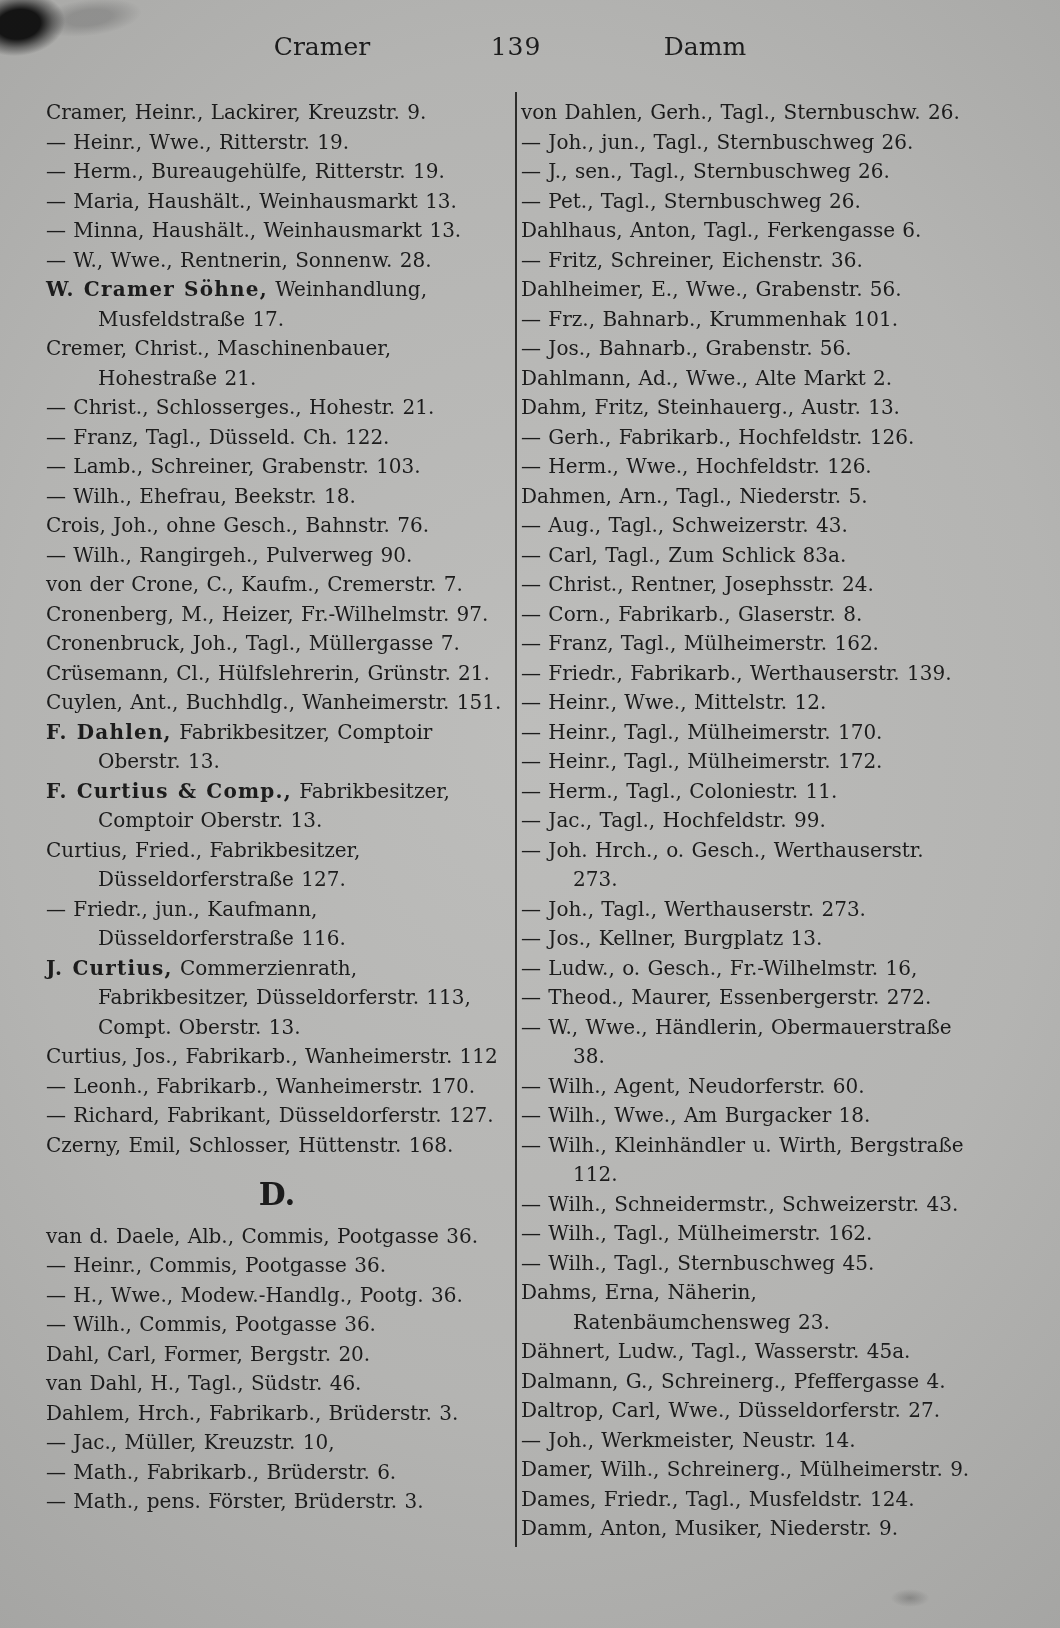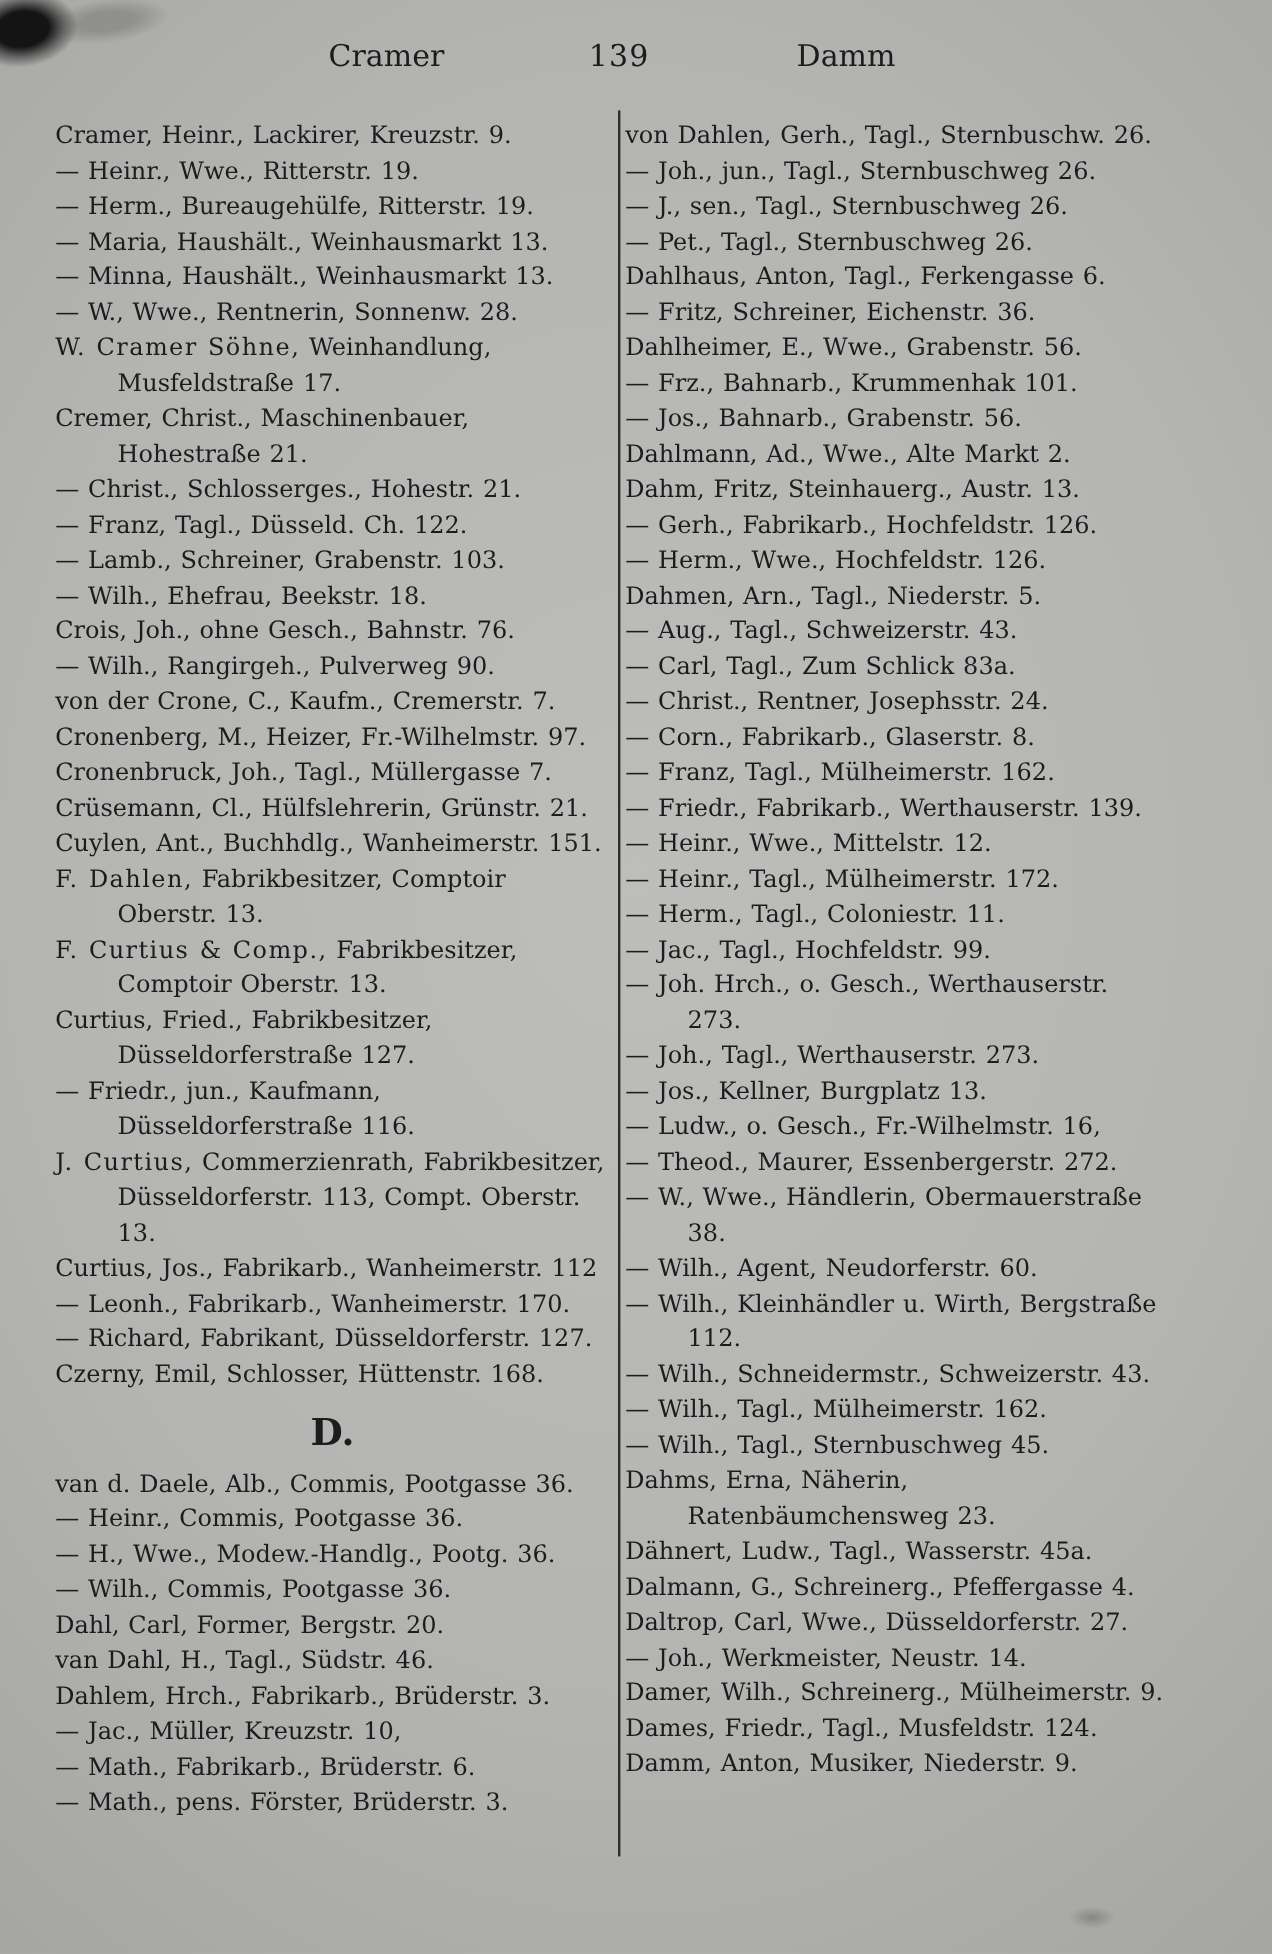--- a/index.html
+++ b/index.html
@@ -26,21 +26,21 @@
   }
   .header{position:absolute;top:32px;left:0;width:100%;height:34px;font-size:25px;}
   .h-left{position:absolute;left:322px;transform:translateX(-50%);}
   .h-center{position:absolute;left:516px;transform:translateX(-50%);letter-spacing:1px;}
   .h-right{position:absolute;left:705px;transform:translateX(-50%);}
   .divider{position:absolute;left:515px;top:92px;width:2px;height:1455px;background:#2d2d2b;}
   .column{position:absolute;top:98px;font-size:20px;line-height:29.5px;text-rendering:optimizeLegibility;}
   .col-left{left:46px;width:462px;}
   .col-right{left:521px;width:452px;}
   .entry{padding-left:52px;text-indent:-52px;word-spacing:1px;}
-  .lead{font-weight:normal;letter-spacing:1.2px;}
+  .lead{font-weight:bold;letter-spacing:1.2px;}
   .section-heading{
     text-align:center;font-weight:bold;font-size:31px;
     padding:20px 0 12px 0;
   }
 </style>
 </head>
 <body>
 
 <div class="paper"></div>
 <div class="smudge"></div>
@@ -109,30 +109,32 @@
     <div class="entry">— Gerh., Fabrikarb., Hochfeldstr. 126.</div>
     <div class="entry">— Herm., Wwe., Hochfeldstr. 126.</div>
     <div class="entry">Dahmen, Arn., Tagl., Niederstr. 5.</div>
     <div class="entry">— Aug., Tagl., Schweizerstr. 43.</div>
     <div class="entry">— Carl, Tagl., Zum Schlick 83a.</div>
     <div class="entry">— Christ., Rentner, Josephsstr. 24.</div>
     <div class="entry">— Corn., Fabrikarb., Glaserstr. 8.</div>
     <div class="entry">— Franz, Tagl., Mülheimerstr. 162.</div>
     <div class="entry">— Friedr., Fabrikarb., Werthauserstr. 139.</div>
     <div class="entry">— Heinr., Wwe., Mittelstr. 12.</div>
+    <div class="entry">— Heinr., Tagl., Mülheimerstr. 170.</div>
     <div class="entry">— Heinr., Tagl., Mülheimerstr. 172.</div>
     <div class="entry">— Herm., Tagl., Coloniestr. 11.</div>
     <div class="entry">— Jac., Tagl., Hochfeldstr. 99.</div>
     <div class="entry">— Joh. Hrch., o. Gesch., Werthauserstr. 273.</div>
     <div class="entry">— Joh., Tagl., Werthauserstr. 273.</div>
     <div class="entry">— Jos., Kellner, Burgplatz 13.</div>
     <div class="entry">— Ludw., o. Gesch., Fr.-Wilhelmstr. 16,</div>
     <div class="entry">— Theod., Maurer, Essenbergerstr. 272.</div>
     <div class="entry">— W., Wwe., Händlerin, Obermauerstraße 38.</div>
     <div class="entry">— Wilh., Agent, Neudorferstr. 60.</div>
+    <div class="entry">— Wilh., Wwe., Am Burgacker 18.</div>
     <div class="entry">— Wilh., Kleinhändler u. Wirth, Bergstraße 112.</div>
     <div class="entry">— Wilh., Schneidermstr., Schweizerstr. 43.</div>
     <div class="entry">— Wilh., Tagl., Mülheimerstr. 162.</div>
     <div class="entry">— Wilh., Tagl., Sternbuschweg 45.</div>
     <div class="entry">Dahms, Erna, Näherin, Ratenbäumchensweg 23.</div>
     <div class="entry">Dähnert, Ludw., Tagl., Wasserstr. 45a.</div>
     <div class="entry">Dalmann, G., Schreinerg., Pfeffergasse 4.</div>
     <div class="entry">Daltrop, Carl, Wwe., Düsseldorferstr. 27.</div>
     <div class="entry">— Joh., Werkmeister, Neustr. 14.</div>
     <div class="entry">Damer, Wilh., Schreinerg., Mülheimerstr. 9.</div>

